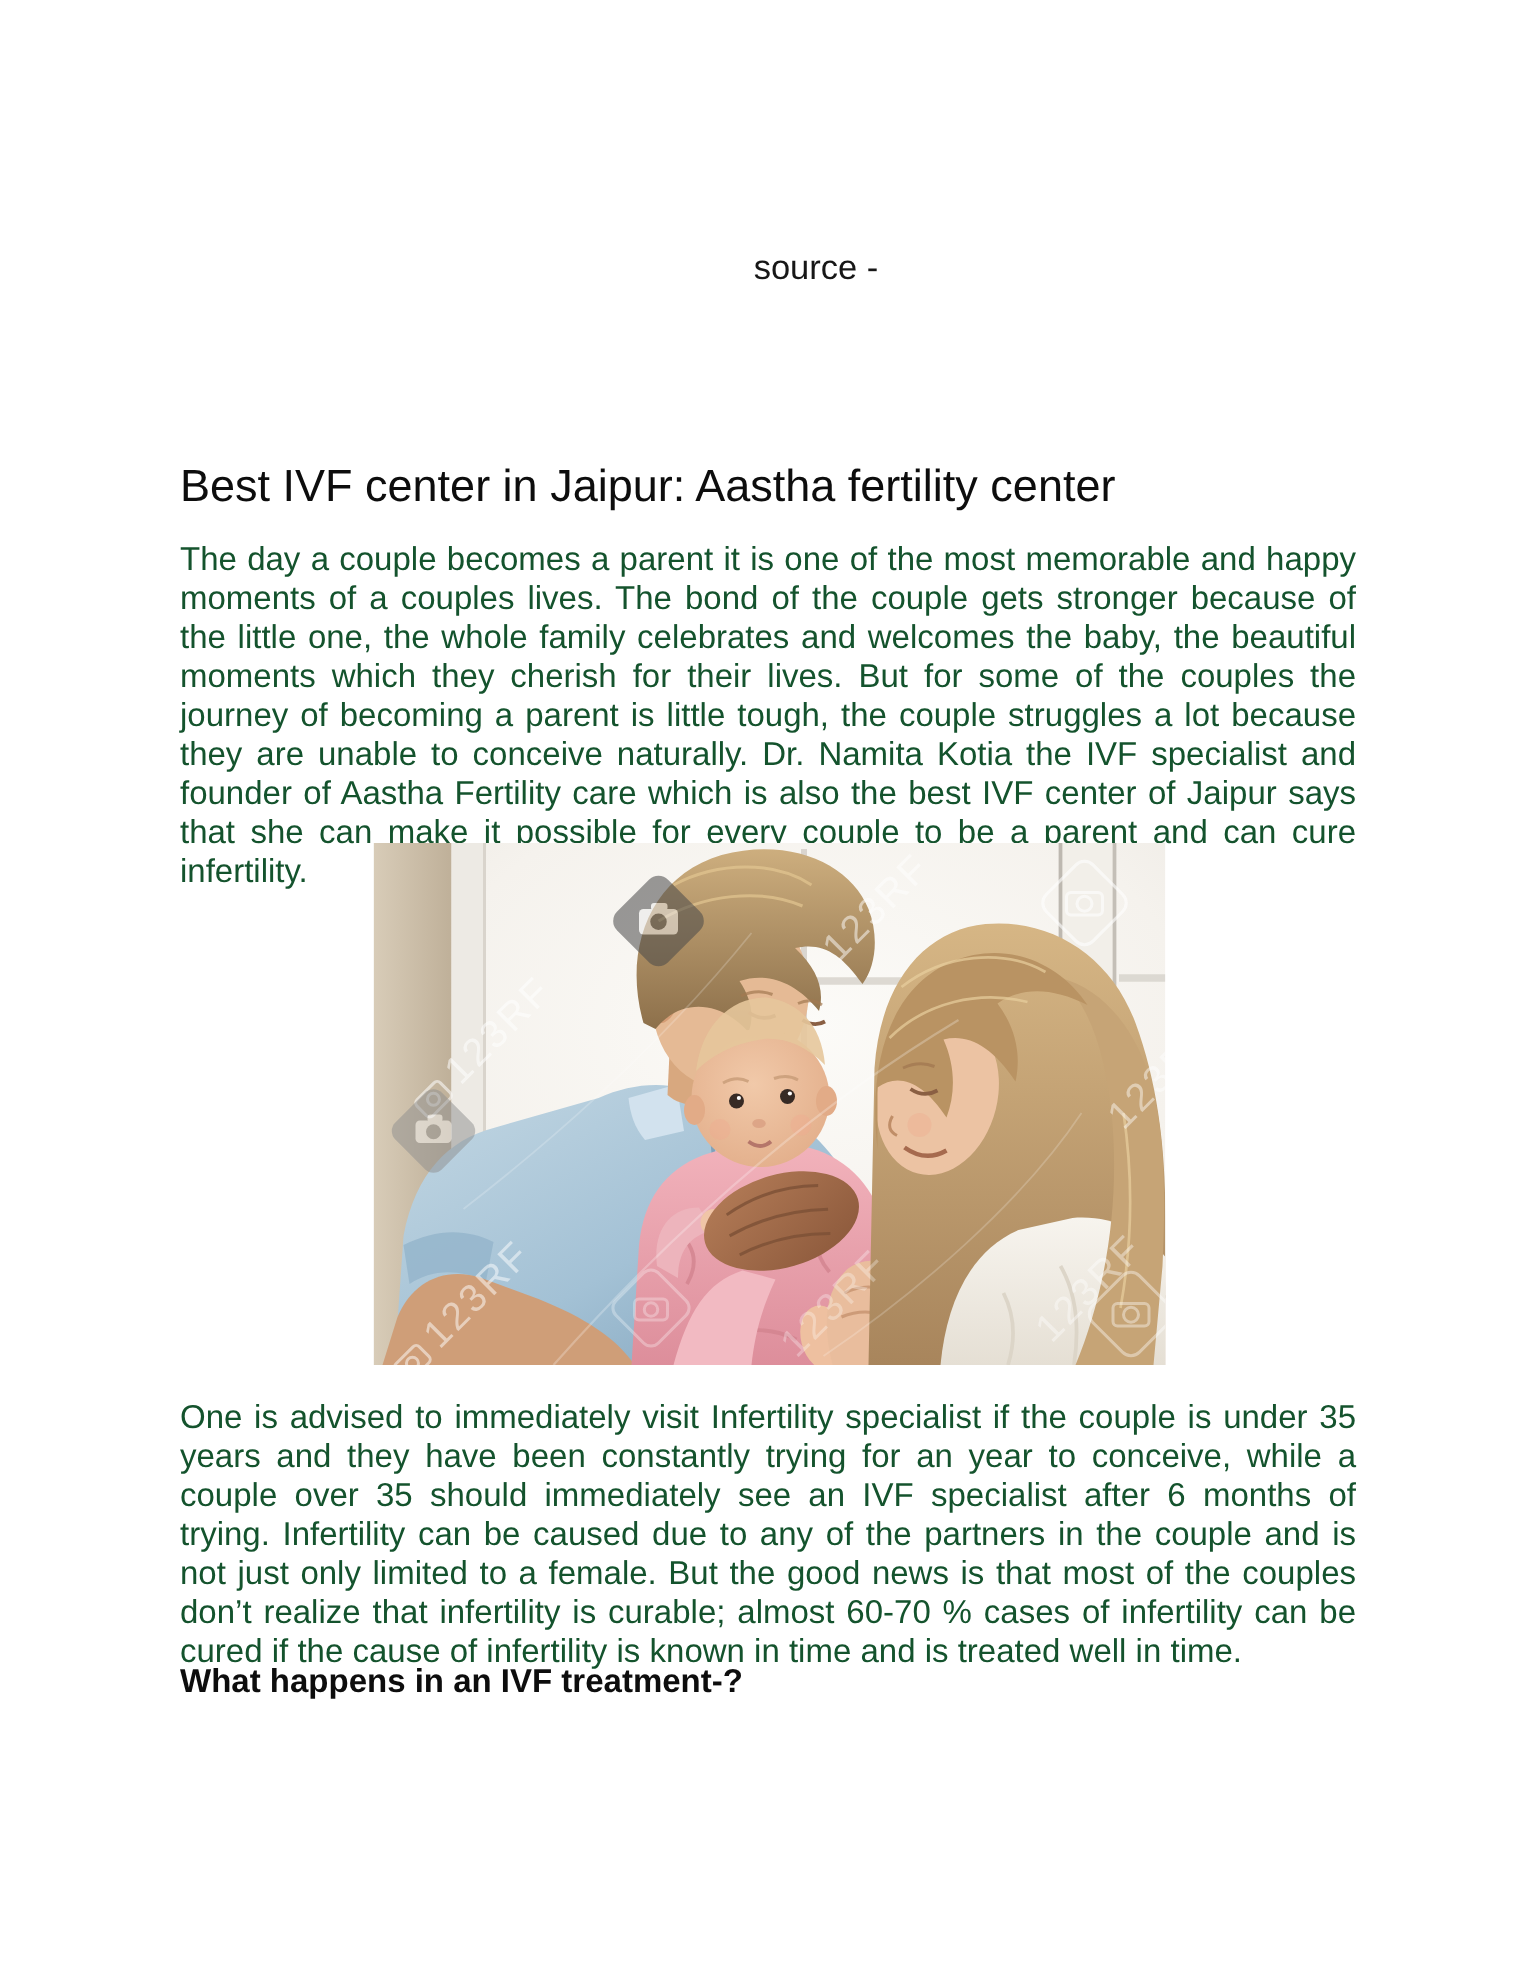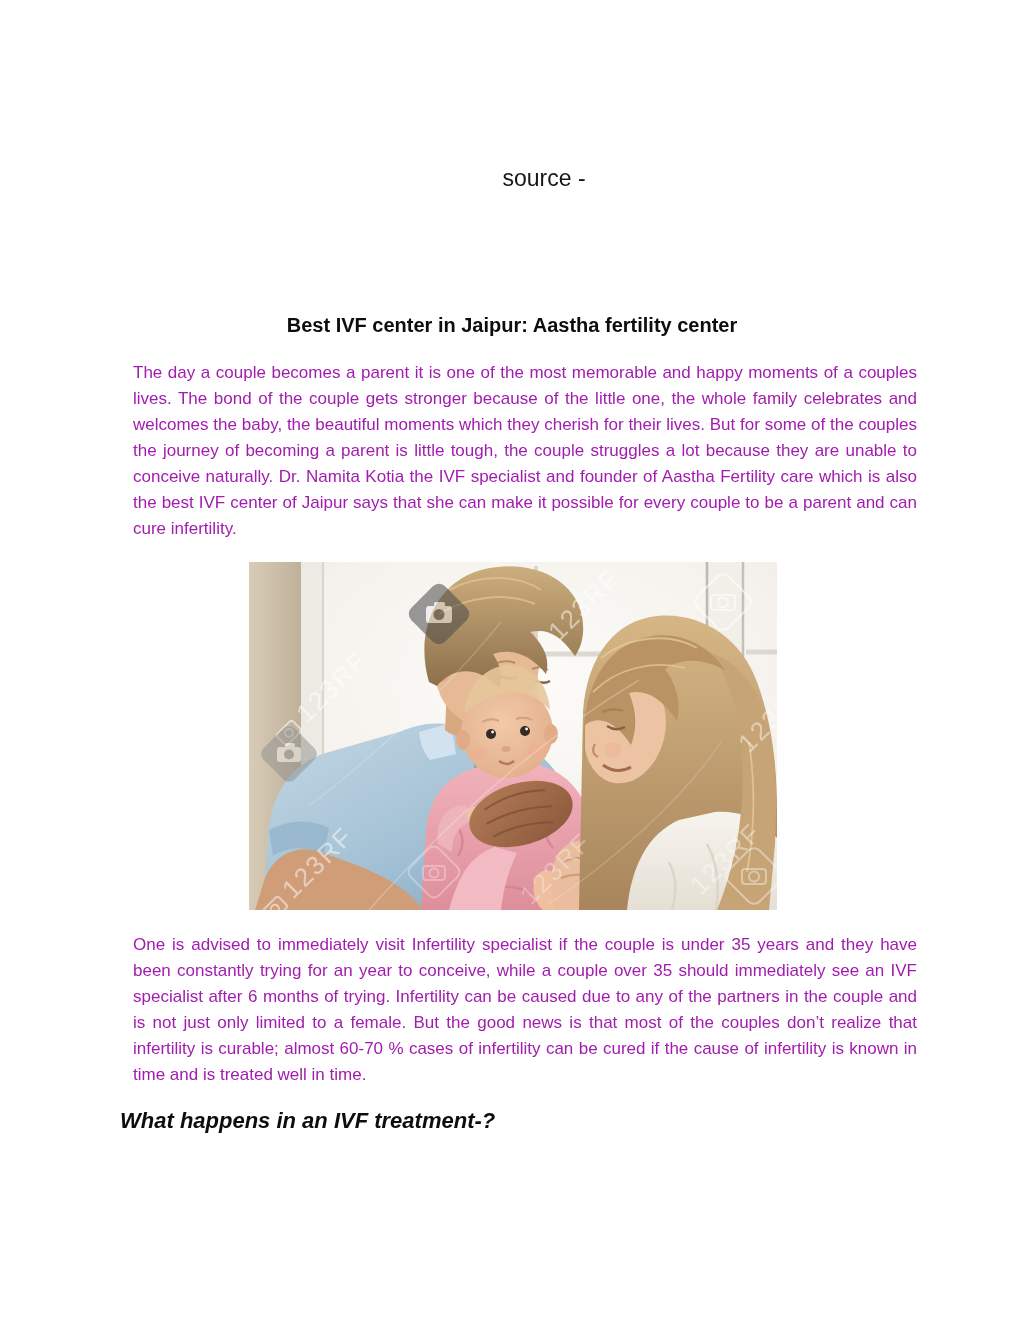--- a/index.html
+++ b/index.html
@@ -5,32 +5,32 @@
   html,body{margin:0;padding:0;background:#ffffff;}
   .page{
     position:relative;width:1024px;height:1325px;margin:0 auto;background:#ffffff;
     font-family:"Liberation Sans",sans-serif;color:#1a1a1a;overflow:hidden;
   }
   .source-block{
     position:absolute;top:158px;left:0;width:1024px;text-align:center;
     font-size:23px;line-height:40px;color:#171717;padding-left:32px;
   }
   .article-title{
-    position:absolute;top:310px;left:120px;width:784px;text-align:center;
-    font-size:20px;font-weight:bold;color:#0d0d0d;line-height:30px;
+    position:absolute;top:310px;left:120px;width:784px;text-align:left;
+    font-size:30px;font-weight:normal;color:#0d0d0d;line-height:30px;
   }
   .body-para{
-    position:absolute;left:133px;width:784px;font-size:17px;line-height:26px;
-    text-align:justify;color:#a21caf;
+    position:absolute;left:120px;width:784px;font-size:22px;line-height:26px;
+    text-align:justify;color:#14532d;
   }
   #para1{top:360px;}
   #para2{top:932px;}
   .section-heading{
     position:absolute;top:1106px;left:120px;font-size:22px;font-weight:bold;
-    color:#0d0d0d;line-height:30px;font-style:italic;
+    color:#0d0d0d;line-height:30px;
   }
   .photo-wrap{
     position:absolute;top:562px;left:249px;width:528px;height:348px;overflow:hidden;
   }
   .photo-wrap svg{display:block;width:528px;height:348px;}
   .wm-text{
     font-family:"Liberation Sans",sans-serif;font-size:26px;letter-spacing:2px;fill:#ffffff;
   }
 </style>
 </head>

